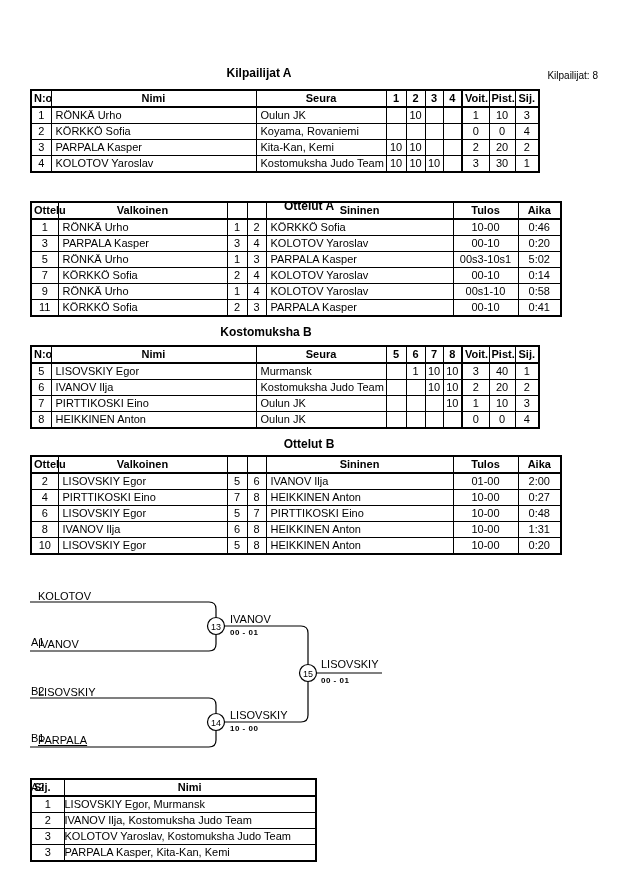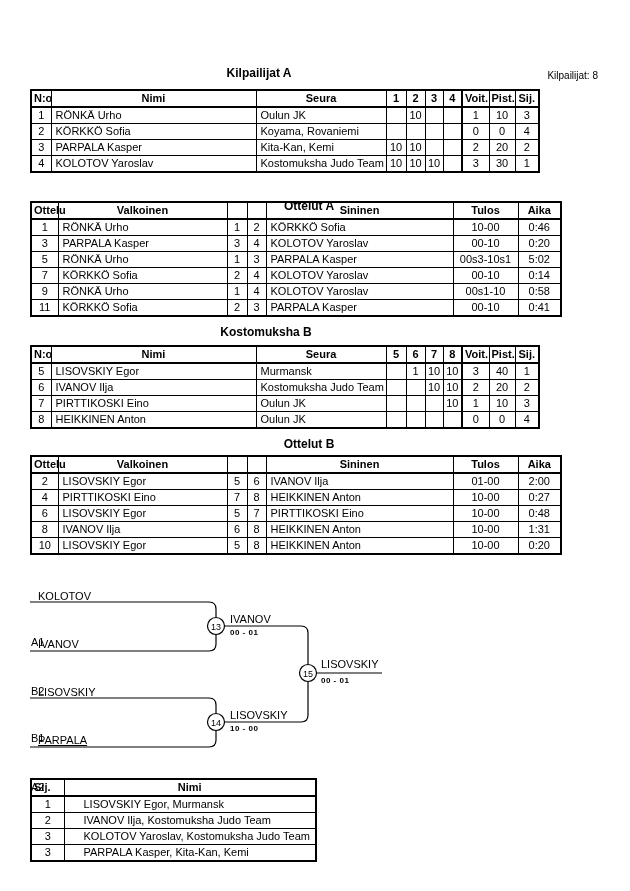--- a/index.html
+++ b/index.html
@@ -35,21 +35,21 @@
 
   .t-kilpA { top:89px;  left:30px; width:508px; }
   .t-ottA  { top:201px; left:30px; width:530px; }
   .t-kilpB { top:345px; left:30px; width:508px; }
   .t-ottB  { top:455px; left:30px; width:530px; }
   .t-tulo  { top:778px; left:30px; width:285px; }
 
   .kilp td:nth-child(2), .kilp td:nth-child(3) { text-align:left; padding:0 4px; }
   .kilp th:nth-child(8), .kilp td:nth-child(8) { border-left:2px solid #000; }
   .ottl td:nth-child(2), .ottl td:nth-child(5) { text-align:left; padding:0 4px; }
-  .tulo td:nth-child(2) { text-align:left; padding:0 19px; }
+  .tulo td:nth-child(2) { text-align:left; padding:0 0; }
 
   .bracket-svg { position:absolute; left:0; top:580px; }
   .bk-line   { stroke:#000; stroke-width:1.2; fill:none; }
   .bk-circle { stroke:#000; stroke-width:1.2; fill:#fff; }
   .bk-num    { font-size:9px; text-anchor:middle; fill:#000; }
   .bk-name  { position:absolute; font-size:11px; line-height:12px; white-space:nowrap; }
   .bk-seed  { position:absolute; font-size:11px; line-height:12px;margin-top:32px; }
   .bk-score { position:absolute; font-size:8px; font-weight:bold; letter-spacing:0.5px; white-space:nowrap; }
 </style>
 </head>

